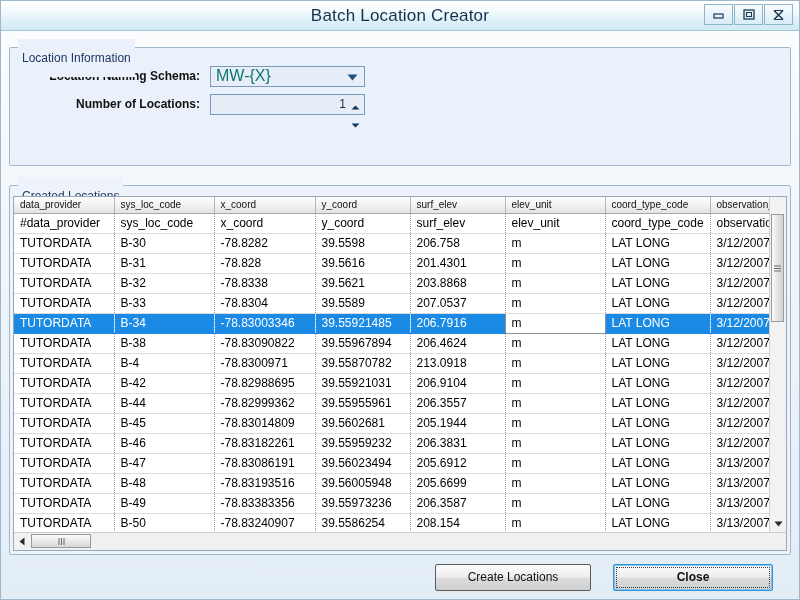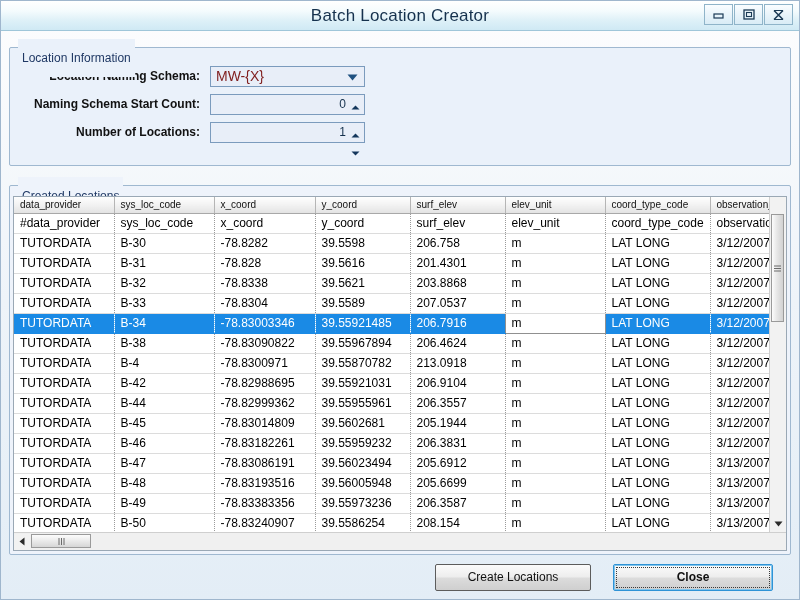--- a/index.html
+++ b/index.html
@@ -103,22 +103,22 @@
     height: 21px;
     box-sizing: border-box;
     border: 1px solid #7b9bbd;
     background: #e8eef8;
     display: flex;
     align-items: center;
     position: relative;
     cursor: pointer;
   }
   .combo .cval {
-    font-size: 14px;
-    color: #7f1d1d;
+    font-size: 16px;
+    color: #0f766e;
     padding-left: 5px;
   }
   .combo .arrow {
     position: absolute;
     right: 6px;
     top: 50%;
     transform: translateY(-50%);
   }
   .spinner {
     width: 155px;
@@ -359,34 +359,20 @@
         <div class="combo">
           <span class="cval">MW-{X}</span>
           <span class="arrow">
             <svg width="11" height="7" viewBox="0 0 11 7">
                 <path d="M0.5 0.5 L10.5 0.5 L5.5 6.5 Z" fill="#1f5180"></path>
               </svg>
           </span>
         </div>
       </div>
 
-      <div class="form-row">
-        <div class="lbl">Naming Schema Start Count:</div>
-        <div class="spinner">
-          <span class="sval">0</span>
-          <span class="spin-btns">
-            <span><svg width="9" height="5" viewBox="0 0 9 5">
-                  <path d="M4.5 0.5 L8.5 4.5 L0.5 4.5 Z" fill="#14375c"></path>
-                </svg></span>
-            <span><svg width="9" height="5" viewBox="0 0 9 5">
-                  <path d="M0.5 0.5 L8.5 0.5 L4.5 4.5 Z" fill="#14375c"></path>
-                </svg></span>
-          </span>
-        </div>
-      </div>
 
       <div class="form-row">
         <div class="lbl">Number of Locations:</div>
         <div class="spinner">
           <span class="sval">1</span>
           <span class="spin-btns">
             <span><svg width="9" height="5" viewBox="0 0 9 5">
                   <path d="M4.5 0.5 L8.5 4.5 L0.5 4.5 Z" fill="#14375c"></path>
                 </svg></span>
             <span><svg width="9" height="5" viewBox="0 0 9 5">

